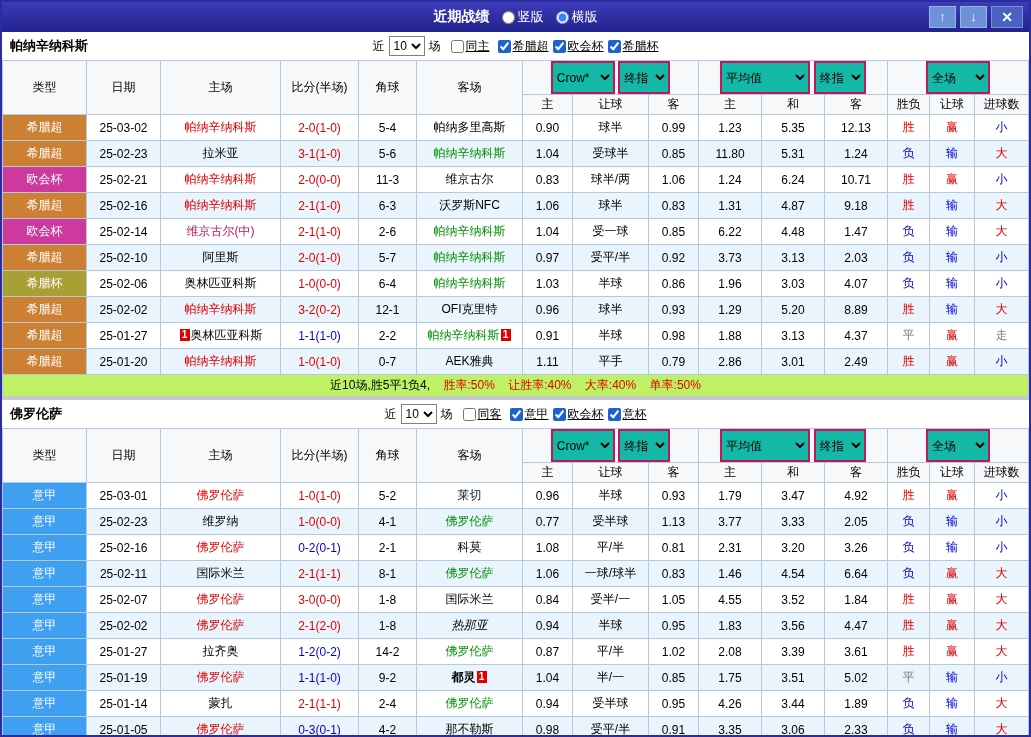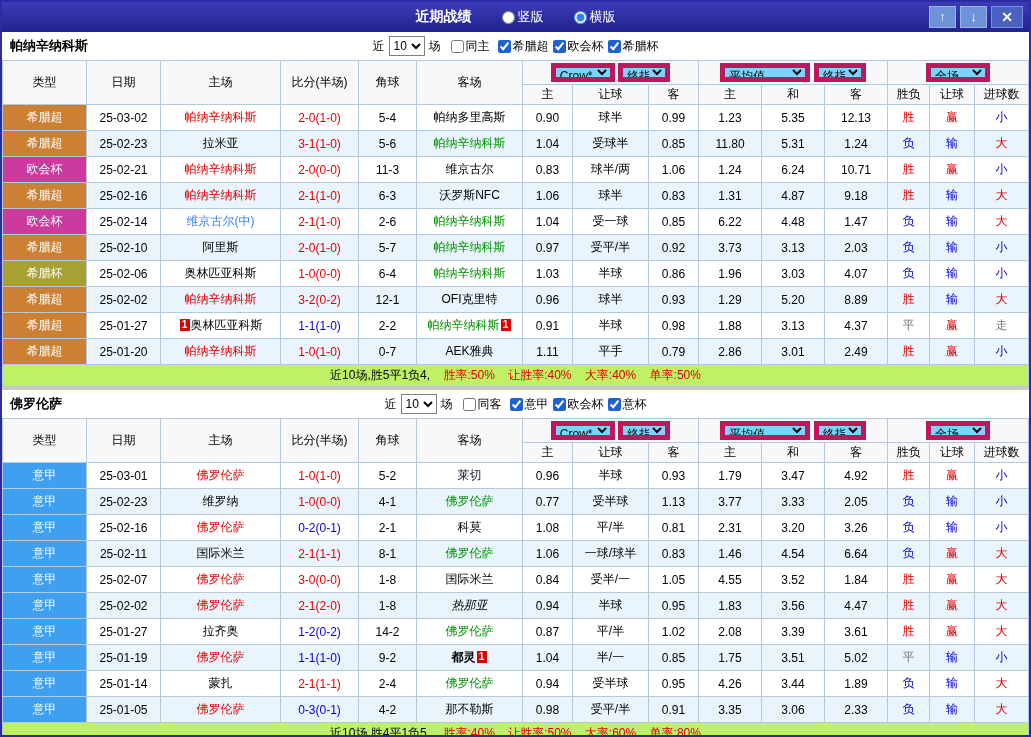--- a/index.html
+++ b/index.html
@@ -2,47 +2,47 @@
 <html><head>
 <meta charset="utf-8">
 <style>
   * { box-sizing: border-box; }
   html,body { margin:0; padding:0; background:#dfe6ef; }
   body { font-family: "Liberation Sans", "DejaVu Sans", sans-serif; font-size:12px; color:#000; }
   .window { width:1031px; height:737px; border:2px solid #2b2ba2; background:#fff; overflow:hidden; }
 
   
   .titlebar { height:30px; background:linear-gradient(#3c3cba,#22228e); position:relative; display:flex; align-items:center; color:#fff; }
-  .title-center { position:absolute; left:0; right:0; display:flex; justify-content:center; align-items:center; gap:30px; }
+  .title-center { position:absolute; left:0; right:0; display:flex; justify-content:center; align-items:center; gap:12px; }
   .page-title { font-weight:bold; font-size:14px; }
   .layout-radio { display:inline-flex; align-items:center; gap:3px; cursor:pointer; font-size:13px; }
   .layout-radio input { accent-color:#3b82f6; width:13px; height:13px; margin:0; }
   .titlebar-buttons { margin-left:auto; display:flex; gap:4px; padding-right:6px; z-index:2; }
   .tb-btn { height:22px; border:1px solid #9ab4e8; background:#6e92d8; color:#fff; font-weight:bold; font-size:13px; line-height:18px; cursor:pointer; padding:0; }
   .tb-btn.updown { width:27px; }
   .tb-btn.close { width:32px; background:#4a61c2; border-color:#7a90da; font-size:14px; }
 
   
   .section.second { border-top:3px solid #c9c9c9; }
   .section-bar { height:28px; position:relative; display:flex; justify-content:center; align-items:center; background:#fff; }
   .team-title { position:absolute; left:8px; font-weight:bold; font-size:13px; }
   .filter-group { display:flex; align-items:center; gap:4px; }
   .filter-group select { height:20px; font-size:12px; border:1px solid #7f7f7f; background:#fff; }
-  .chk { display:inline-flex; align-items:center; gap:2px; margin-left:6px; cursor:pointer; }
+  .chk { display:inline-flex; align-items:center; gap:2px; margin-left:6px; cursor:pointer;text-decoration:underline; }
   .chk input { accent-color:#1e62d0; width:13px; height:13px; margin:0; }
   .league-checks { display:inline-flex; align-items:center; }
   .league-checks .chk { margin-left:4px; }
 
   
   table.results { width:100%; border-collapse:collapse; table-layout:fixed; }
   .results th, .results td { border:1px solid #b4c9de; text-align:center; padding:0 2px; overflow:hidden; white-space:nowrap; }
   .results thead th { background:#f6f8fa; font-weight:normal; }
   .results thead tr.h1 th { height:24px; }
   .results thead tr.h2 th { height:20px; }
-  .results thead select { height:19px; font-size:12px; border:5px solid #be185d; background:#7dd3fc; }
+  .results thead select { height:33px; font-size:12px; border:2px solid #be185d; background:#14b8a6; }
   .sel-s { width:52px; } .sel-m { width:64px; } .sel-l { width:90px; }
   .results tbody td { height:26px; }
   .results tbody tr.alt td { background:#e9f4fd; }
   td.type-cell { color:#fff; padding:0; }
   .results tfoot td { height:22px; background:#bef264; }
   .sum-stat { color:#e10000; margin-left:10px; }
   .card-badge { display:inline-block; background:#e10000; color:#fff; font-size:10px; font-weight:bold; line-height:12px; min-width:10px; height:12px; vertical-align:1px; margin:0 1px; }
   .card-badge:empty { display:none; }
 
   col.c1{width:84px} col.c2{width:74px} col.c3{width:120px} col.c4{width:78px} col.c5{width:58px}
@@ -236,21 +236,21 @@
     <td>9.18</td>
     <td style="color: rgb(225, 0, 0);">胜</td>
     <td style="color: rgb(0, 0, 204);">输</td>
     <td style="color: rgb(225, 0, 0);">大</td>
   </tr>
 
   <tr>
     <td class="type-cell" style="background: rgb(204, 58, 158);">欧会杯</td>
     <td>25-02-14</td>
     <td>
-      <span style="color: #3b82f6;">维京古尔(中)</span>
+      <span style="color: #be185d;">维京古尔(中)</span>
     </td>
     <td style="color: rgb(225, 0, 0);">2-1(1-0)</td>
     <td>2-6</td>
     <td>
       <span style="color: rgb(0, 145, 0);">帕纳辛纳科斯</span>
     </td>
     <td>1.04</td>
     <td>受一球</td>
     <td>0.85</td>
     <td>6.22</td>

